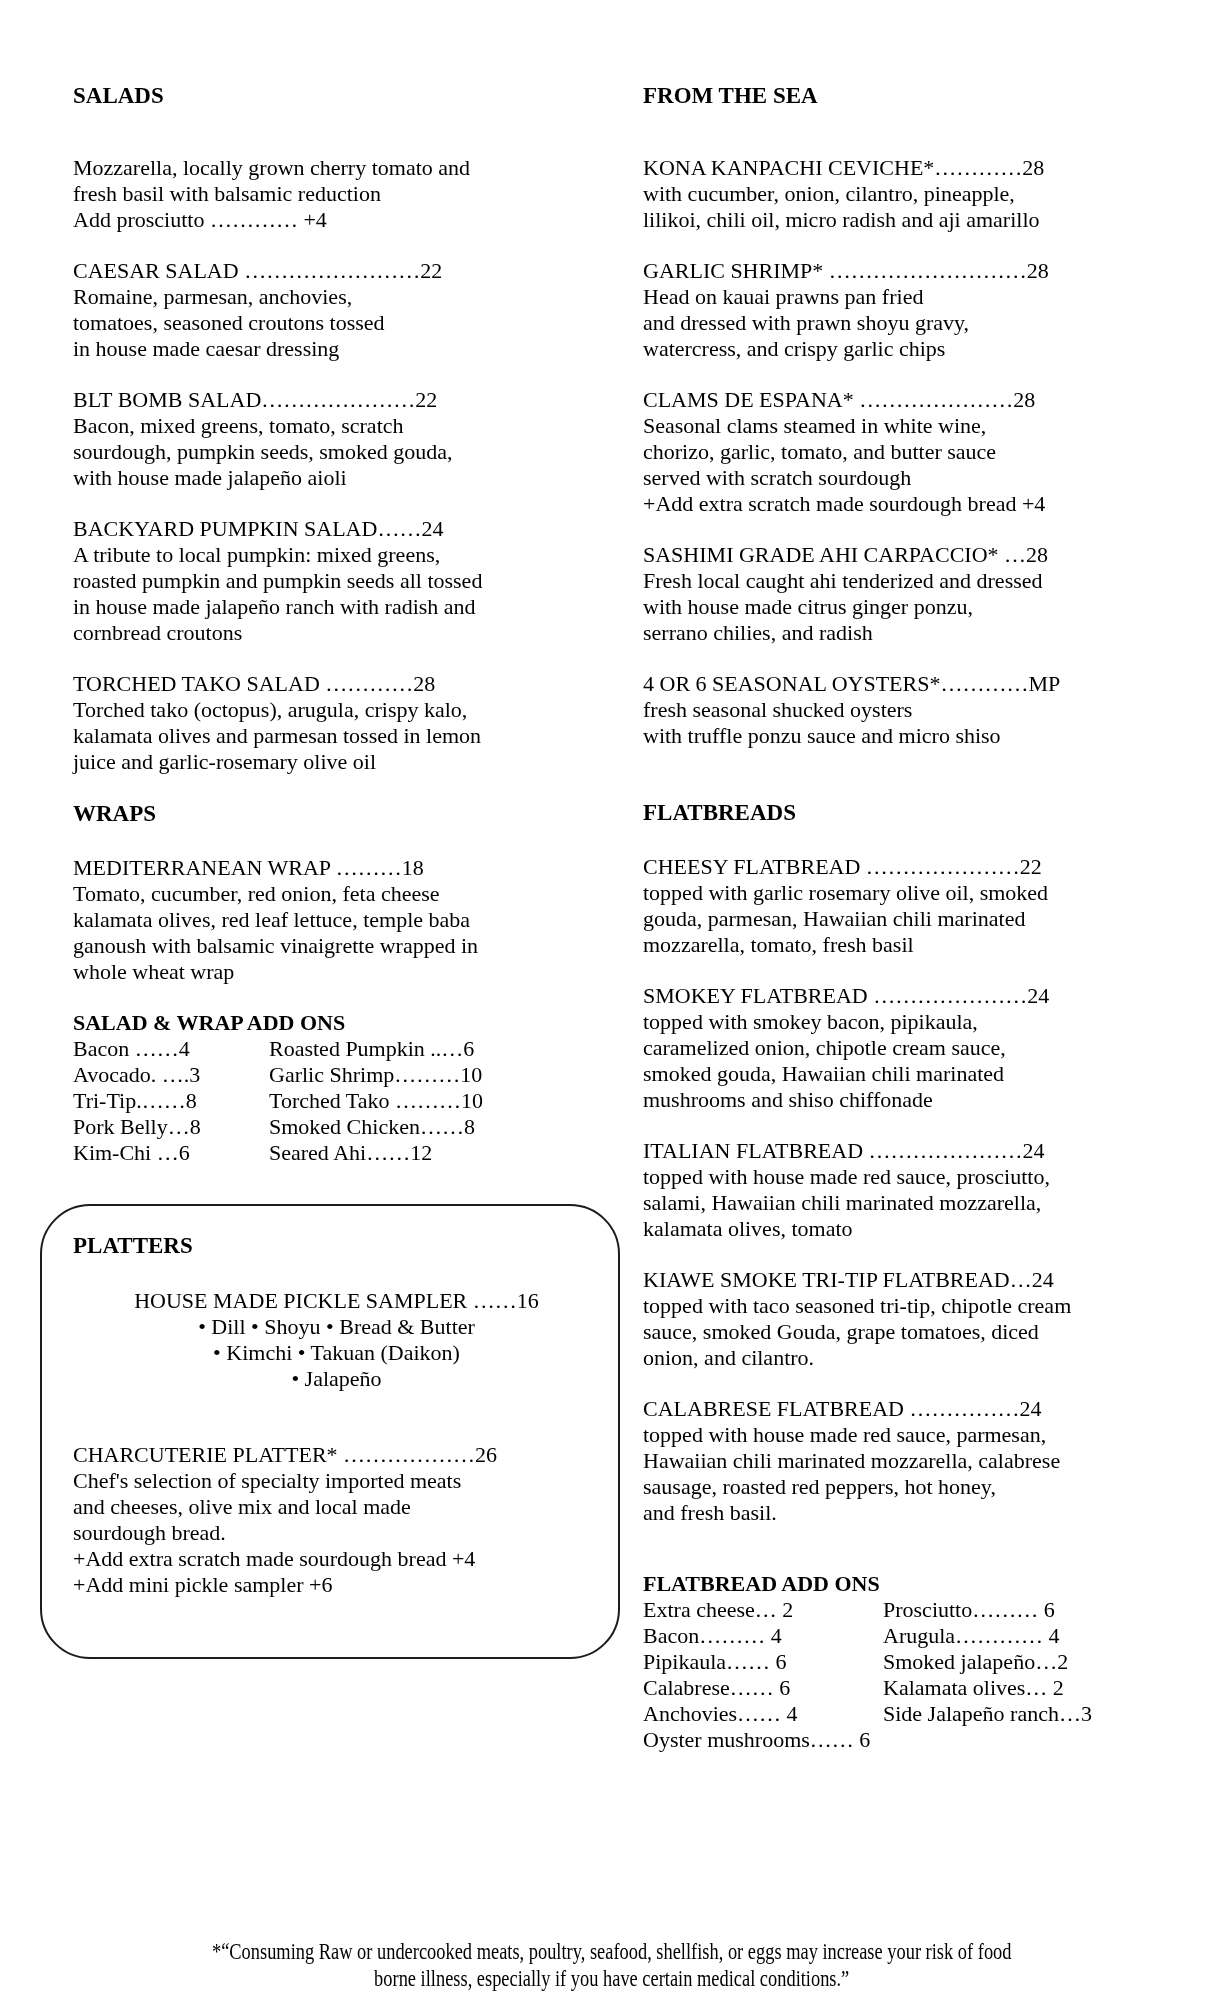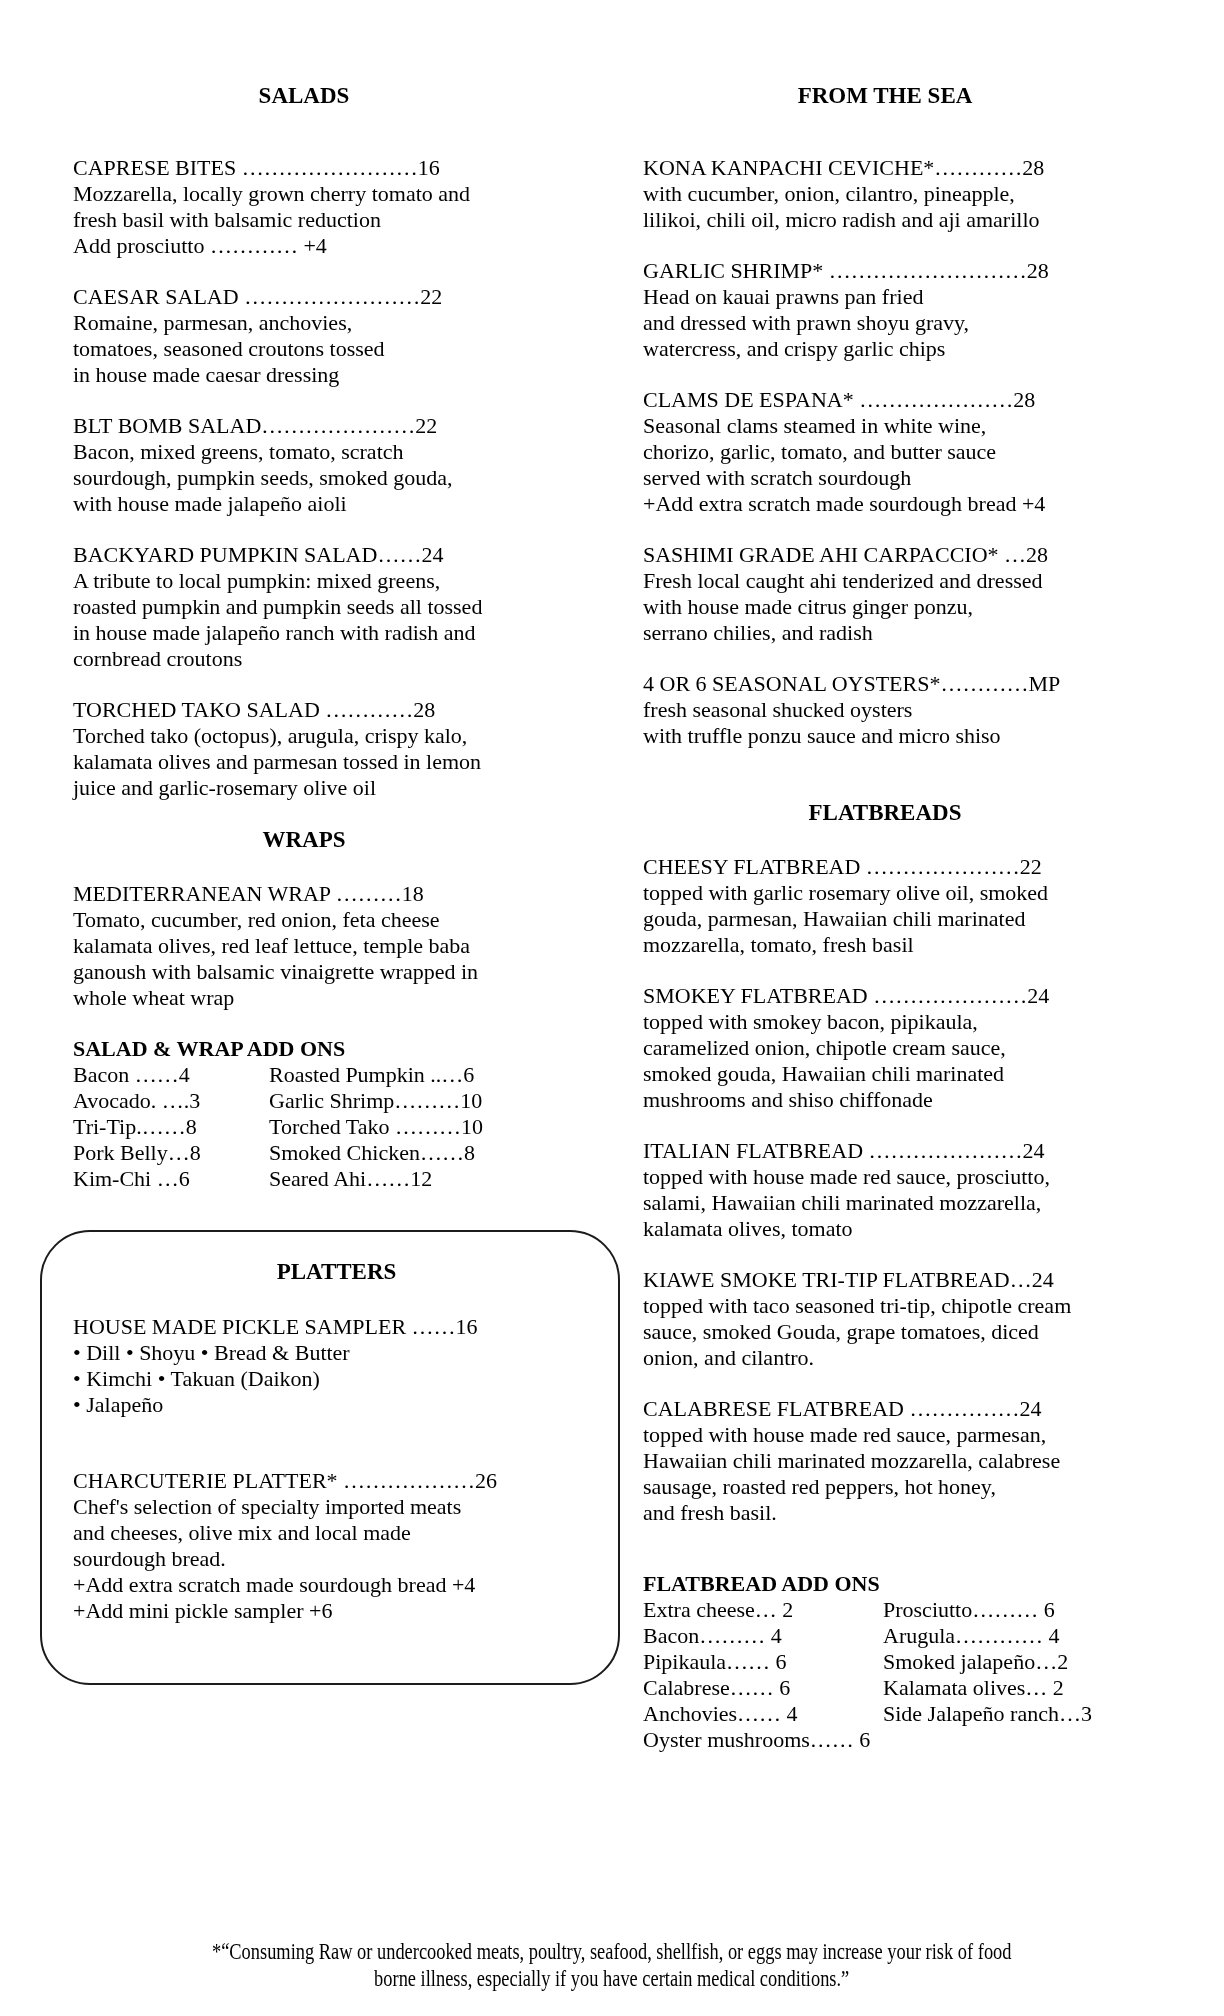--- a/index.html
+++ b/index.html
@@ -18,21 +18,21 @@
     display: flex;
     padding: 82px 0 0 73px;
     box-sizing: border-box;
   }
   .col-left { width: 462px; flex: 0 0 462px; }
   .col-right { width: 484px; flex: 0 0 484px; margin-left: 108px; }
 
   .section-title {
     font-weight: bold;
     font-size: 23px;
-    text-align: center;
+    text-align: left;
     line-height: 28px;
     margin: 0 0 45px 0;
   }
   .section-title.mid { margin: 0 0 27px 0; }
 
   .item { margin: 0 0 25px 0; }
   .item-name { white-space: nowrap; }
   .item-desc { white-space: pre-line; }
 
   .addons { margin: 0 0 0 0; }
@@ -46,21 +46,21 @@
   .platters-box {
     box-sizing: border-box;
     width: 580px;
     margin: 38px 0 0 -33px;
     border: 2px solid #1c1c1c;
     border-radius: 50px;
     padding: 26px 18px 34px 31px;
     min-height: 450px;
   }
   .platters-box .section-title { margin: 0 0 28px 0; }
-  .platters-box .item.gap-lg { margin-bottom: 50px; }
+  .platters-box .item.gap-lg { margin-bottom: 50px; text-align: center; }
 
   .flatbreads-gap { margin-top: 50px; }
   .fb-addons-gap { margin-top: 45px; }
 
   .footer {
     position: absolute;
     left: 0;
     top: 1938px;
     width: 1224px;
     text-align: center;
@@ -78,21 +78,20 @@
 <body>
 
 <div class="columns">
 
   <div class="col-left">
 
     <div>
       <div class="section-title">SALADS</div>
 
       <div class="item">
-        <div class="item-name">CAPRESE BITES ……………………16</div>
         <div class="item-desc">Mozzarella, locally grown cherry tomato and
 fresh basil with balsamic reduction
 Add prosciutto ………… +4</div>
       </div>
       <div class="item">
         <div class="item-name">CAESAR SALAD ……………………22</div>
         <div class="item-desc">Romaine, parmesan, anchovies,
 tomatoes, seasoned croutons tossed
 in house made caesar dressing</div>
       </div>

